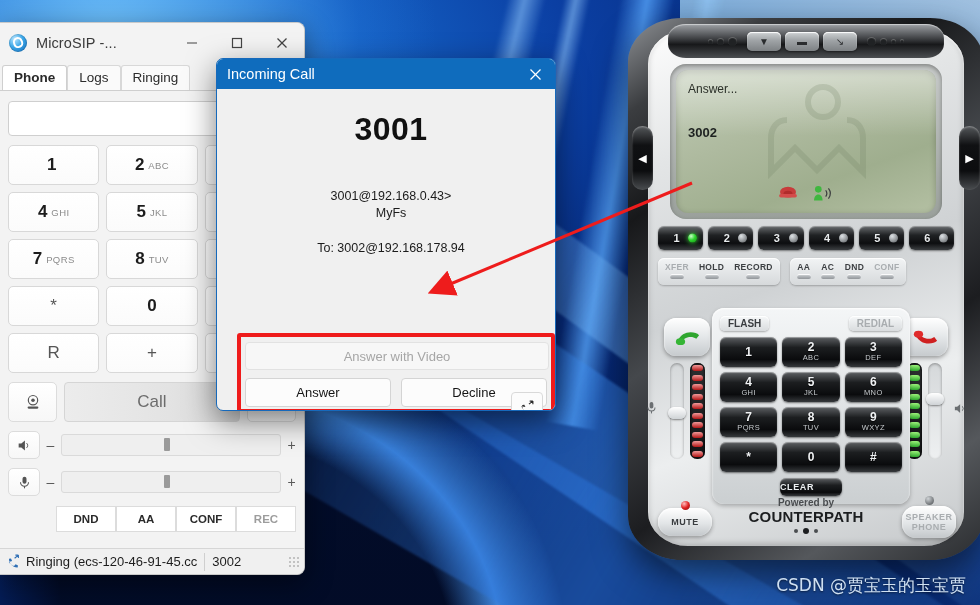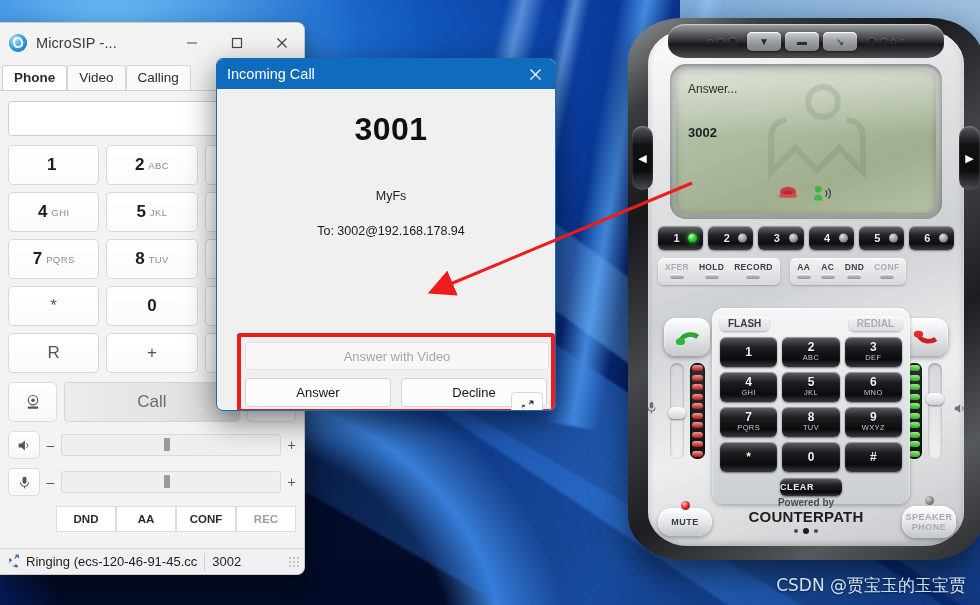--- a/index.html
+++ b/index.html
@@ -250,22 +250,22 @@
           <svg width="12" height="12" viewBox="0 0 12 12">
               <line x1="1.5" y1="1.5" x2="10.5" y2="10.5" stroke="#444" stroke-width="1.2"></line>
               <line x1="10.5" y1="1.5" x2="1.5" y2="10.5" stroke="#444" stroke-width="1.2"></line>
             </svg>
         </div>
       </div>
     </div>
 
     <div class="tabs">
       <div class="tab active">Phone</div>
-      <div class="tab plain">Video</div>
-      <div class="tab plain">Calling</div>
+      <div class="tab plain">Logs</div>
+      <div class="tab plain">Ringing</div>
     </div>
 
     <div class="numfield"></div>
 
     <div class="pad">
       <div class="key">
           <span class="d">1</span>
           <span class="l"></span>
         </div>
       <div class="key">
@@ -643,20 +643,21 @@
       <div class="dlg-x">
         <svg width="13" height="13" viewBox="0 0 13 13">
             <line x1="1.5" y1="1.5" x2="11.5" y2="11.5" stroke="#fff" stroke-width="1.3"></line>
             <line x1="11.5" y1="1.5" x2="1.5" y2="11.5" stroke="#fff" stroke-width="1.3"></line>
           </svg>
       </div>
     </div>
     <div class="dlg-body">
       <div class="caller">3001</div>
       <div class="uri">
+        <div>3001@192.168.0.43&gt;</div>
         <div>MyFs</div>
       </div>
       <div class="to">To: 3002@192.168.178.94</div>
 
       <div class="hl"></div>
       <div class="avbtn">Answer with Video</div>
       <div class="ansrow">
         <div class="abtn">Answer</div>
         <div class="abtn">Decline</div>
       </div>

